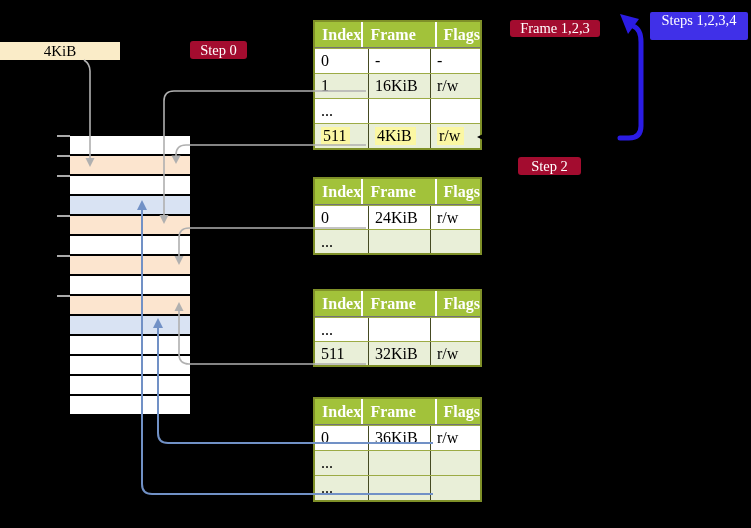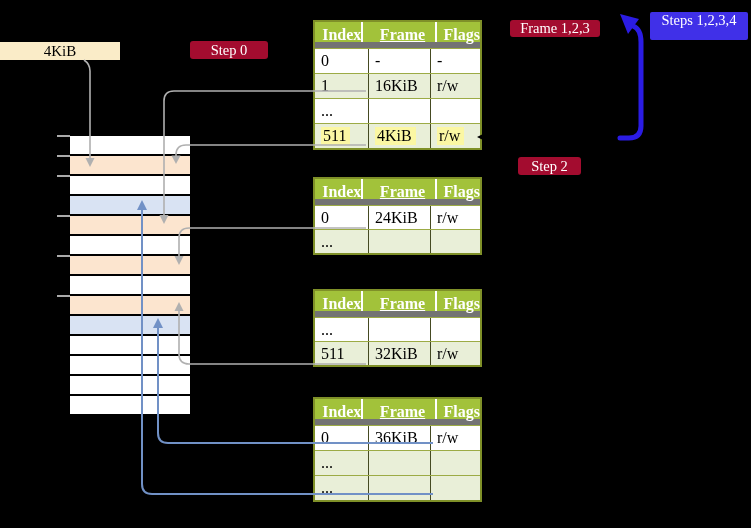--- a/index.html
+++ b/index.html
@@ -5,40 +5,40 @@
   html,body{margin:0;padding:0;background:#000;}
   #stage{position:relative;width:751px;height:528px;background:var(--page_bg);overflow:hidden;
          font-family:"Liberation Serif","DejaVu Serif",serif;}
   
   .badge{position:absolute;color:var(--badge_text);font-size:14.5px;text-align:center;
          border-radius:3px;white-space:nowrap;}
   .badge.red{background:var(--step_badge_bg);}
   .badge.blue{background:var(--steps1234_badge_bg);border-radius:2px;}
   #frame-label{position:absolute;left:0;top:42px;width:120px;height:18px;line-height:18px;
          background:var(--label_box_bg);color:#000;font-size:15px;text-align:center;}
-  #step0{left:190px;top:41px;width:78px;height:18px;line-height:18px;}
+  #step0{left:190px;top:41px;width:57px;height:18px;line-height:18px;}
   #steps123{left:510px;top:20px;width:90px;height:17px;line-height:17px;}
   #steps1234{left:650px;top:12px;width:98px;height:28px;line-height:16px;}
   #step4{left:518px;top:157px;width:63px;height:18px;line-height:18px;}
   
   #memory-strip{position:absolute;left:70px;top:136px;width:120px;}
   .mem-row{height:20px;border-bottom:2px solid #000;box-sizing:border-box;}
   .mem-free{background:var(--mem_free);}
   .mem-table{background:var(--mem_table);}
   .mem-mapped{background:var(--mem_mapped);}
   #memory-ticks{position:absolute;left:57px;top:136px;width:13px;}
   .tick{position:absolute;left:0;width:13px;height:2px;background:var(--tick_color);}
   
   .ptable{position:absolute;left:313px;width:169px;box-sizing:border-box;
           border:2px solid var(--table_border);font-size:16px;color:#000;}
   .thead{display:flex;height:26px;background:var(--table_header_bg);
-         border-bottom:6px solid #737373;box-sizing:border-box;text-align:center;}
+         border-bottom:1px solid #737373;box-sizing:border-box;}
   .th{color:#fff;font-weight:bold;padding:1px 0 0 7px;box-sizing:border-box;line-height:24px;}
   .th.c0{width:54px;border-right:2px solid #fff;}
-  .th.c1{width:82px;border-right:2px solid #fff;text-decoration:underline;}
+  .th.c1{width:82px;border-right:2px solid #fff;}
   .th.c2{flex:1;border-radius:11px;}
   .trow{display:flex;box-sizing:border-box;border-top:1px solid var(--row_border);}
   .t-tall .trow{height:25px;} .t-short .trow{height:24px;}
   .trow:first-of-type{border-top:none;}
   .trow.white{background:var(--row_white);}
   .trow.green{background:var(--row_green);}
   .td{padding:1px 0 0 6px;box-sizing:border-box;line-height:22px;overflow:hidden;}
   .td.c0{width:54px;border-right:1px solid var(--col_border);}
   .td.c1{width:62px;border-right:1px solid var(--col_border);}
   .td.c2{flex:1;}

